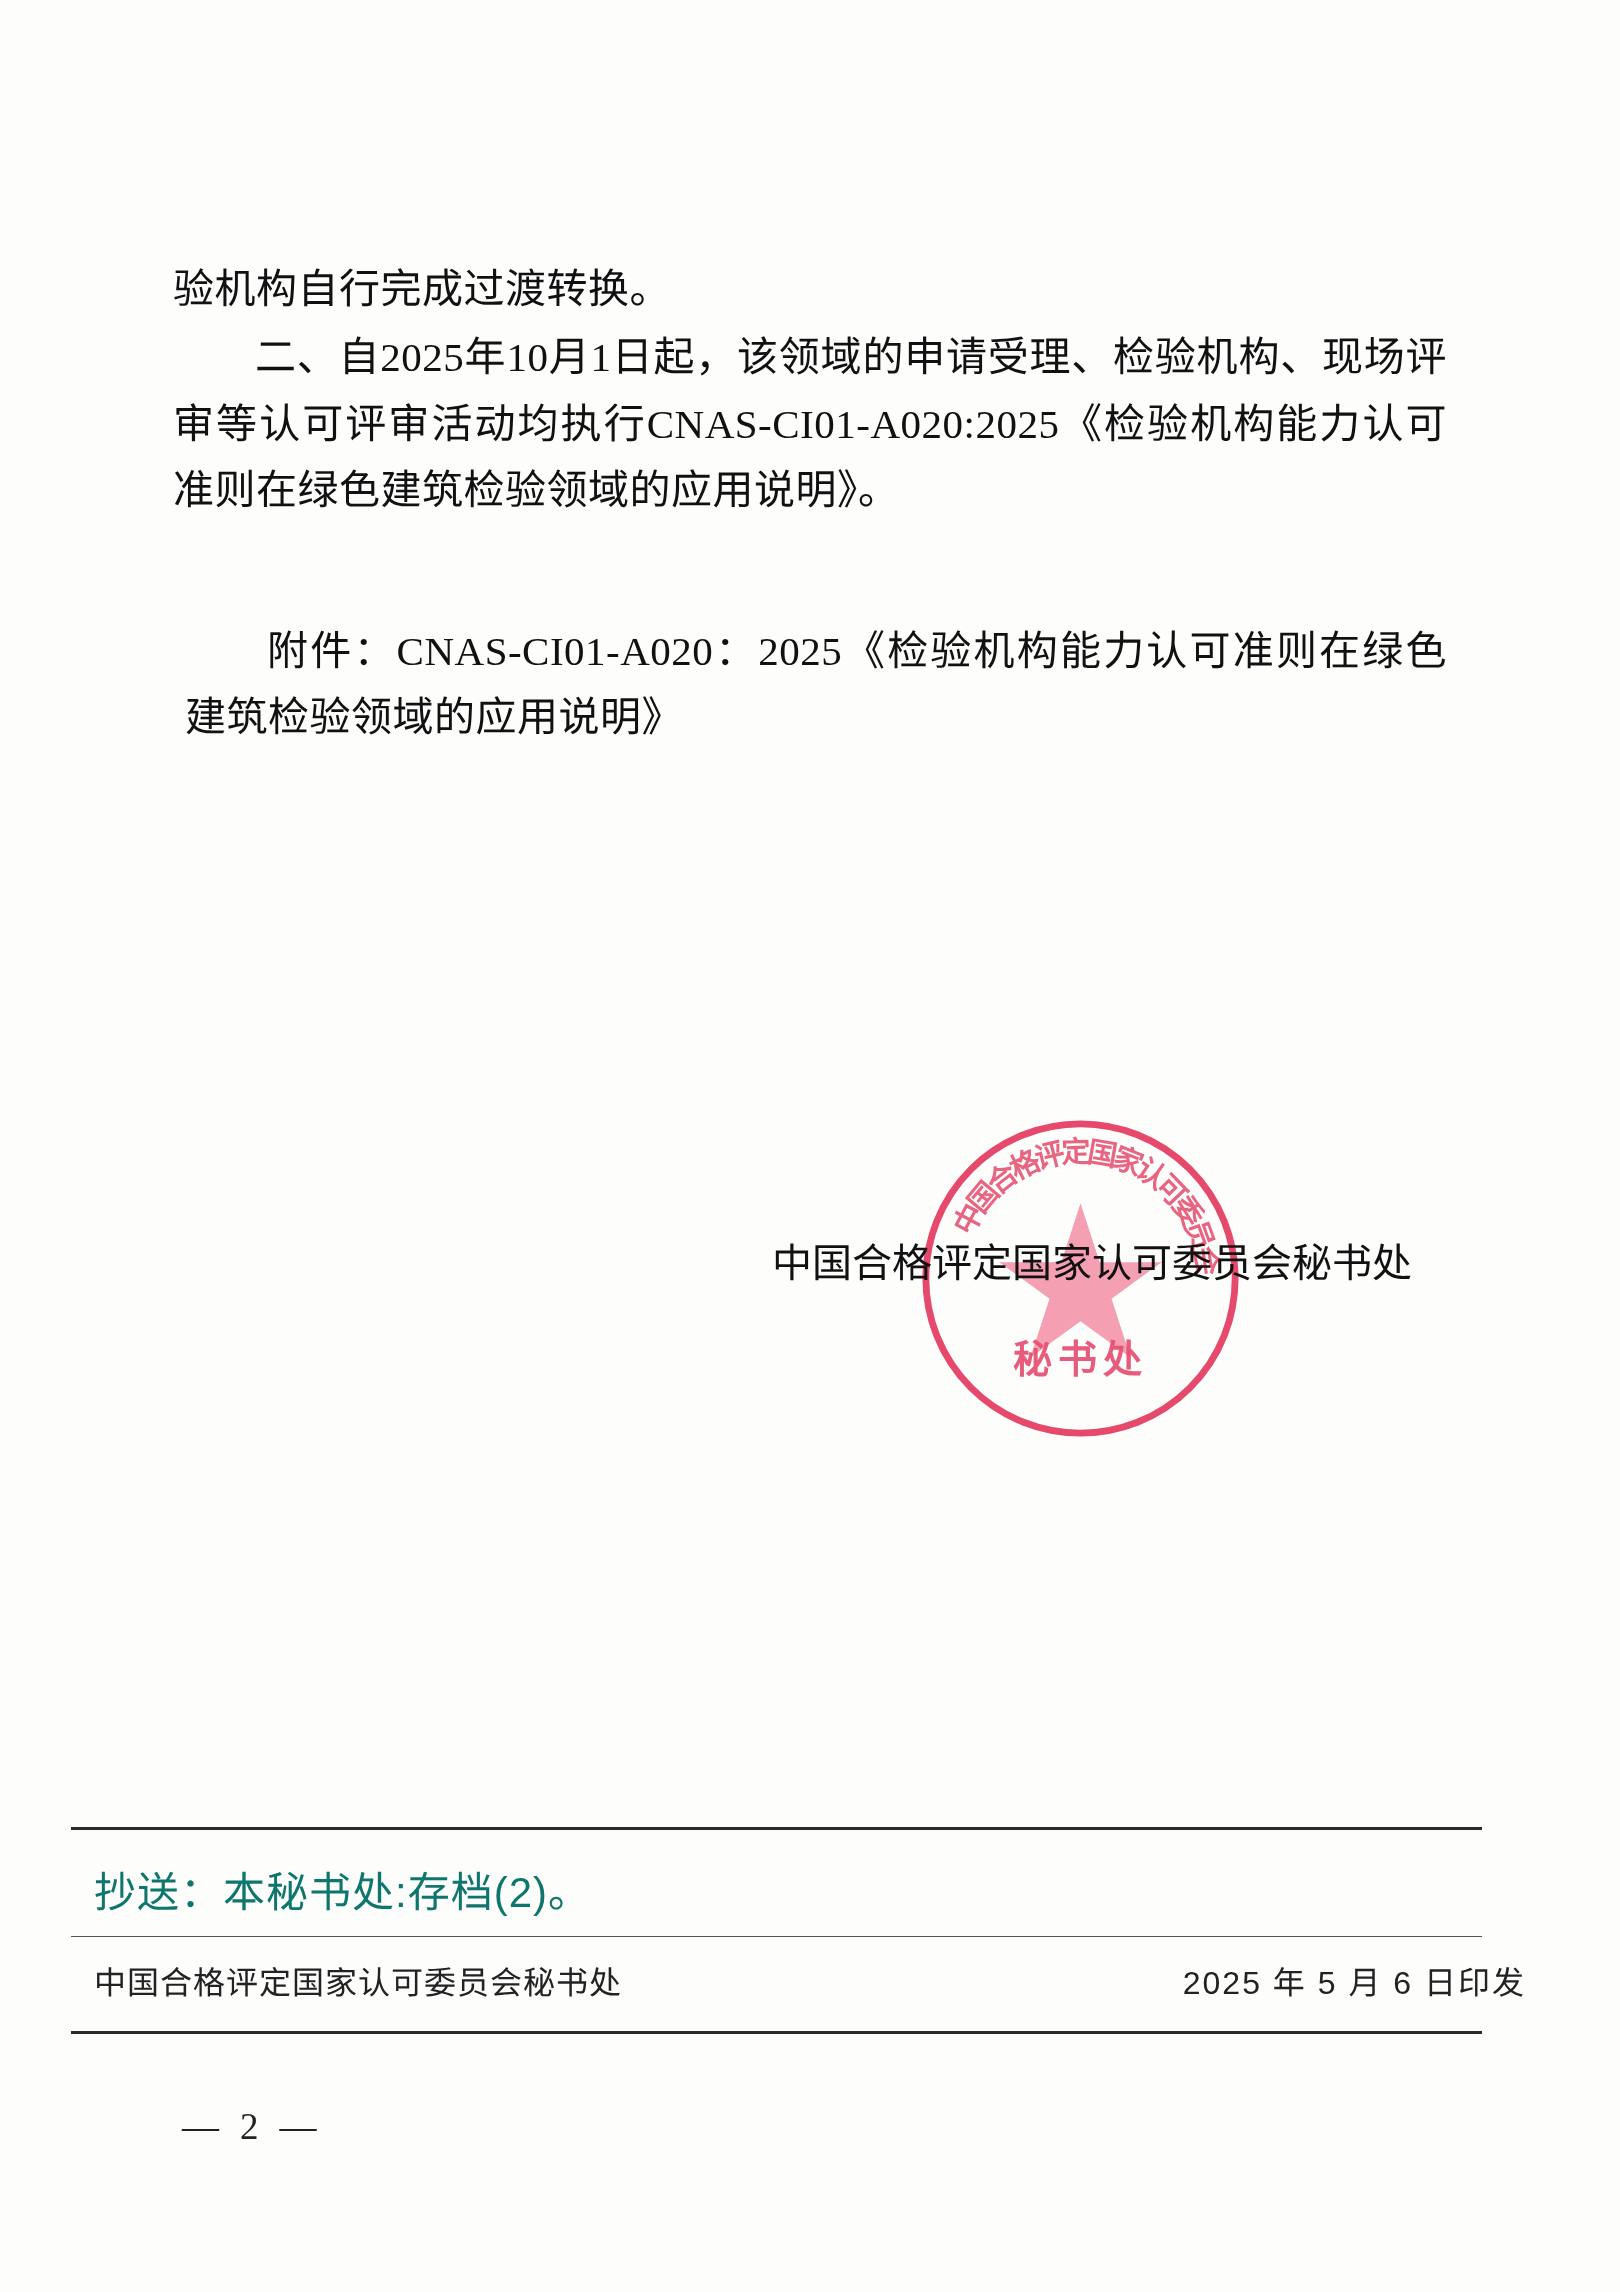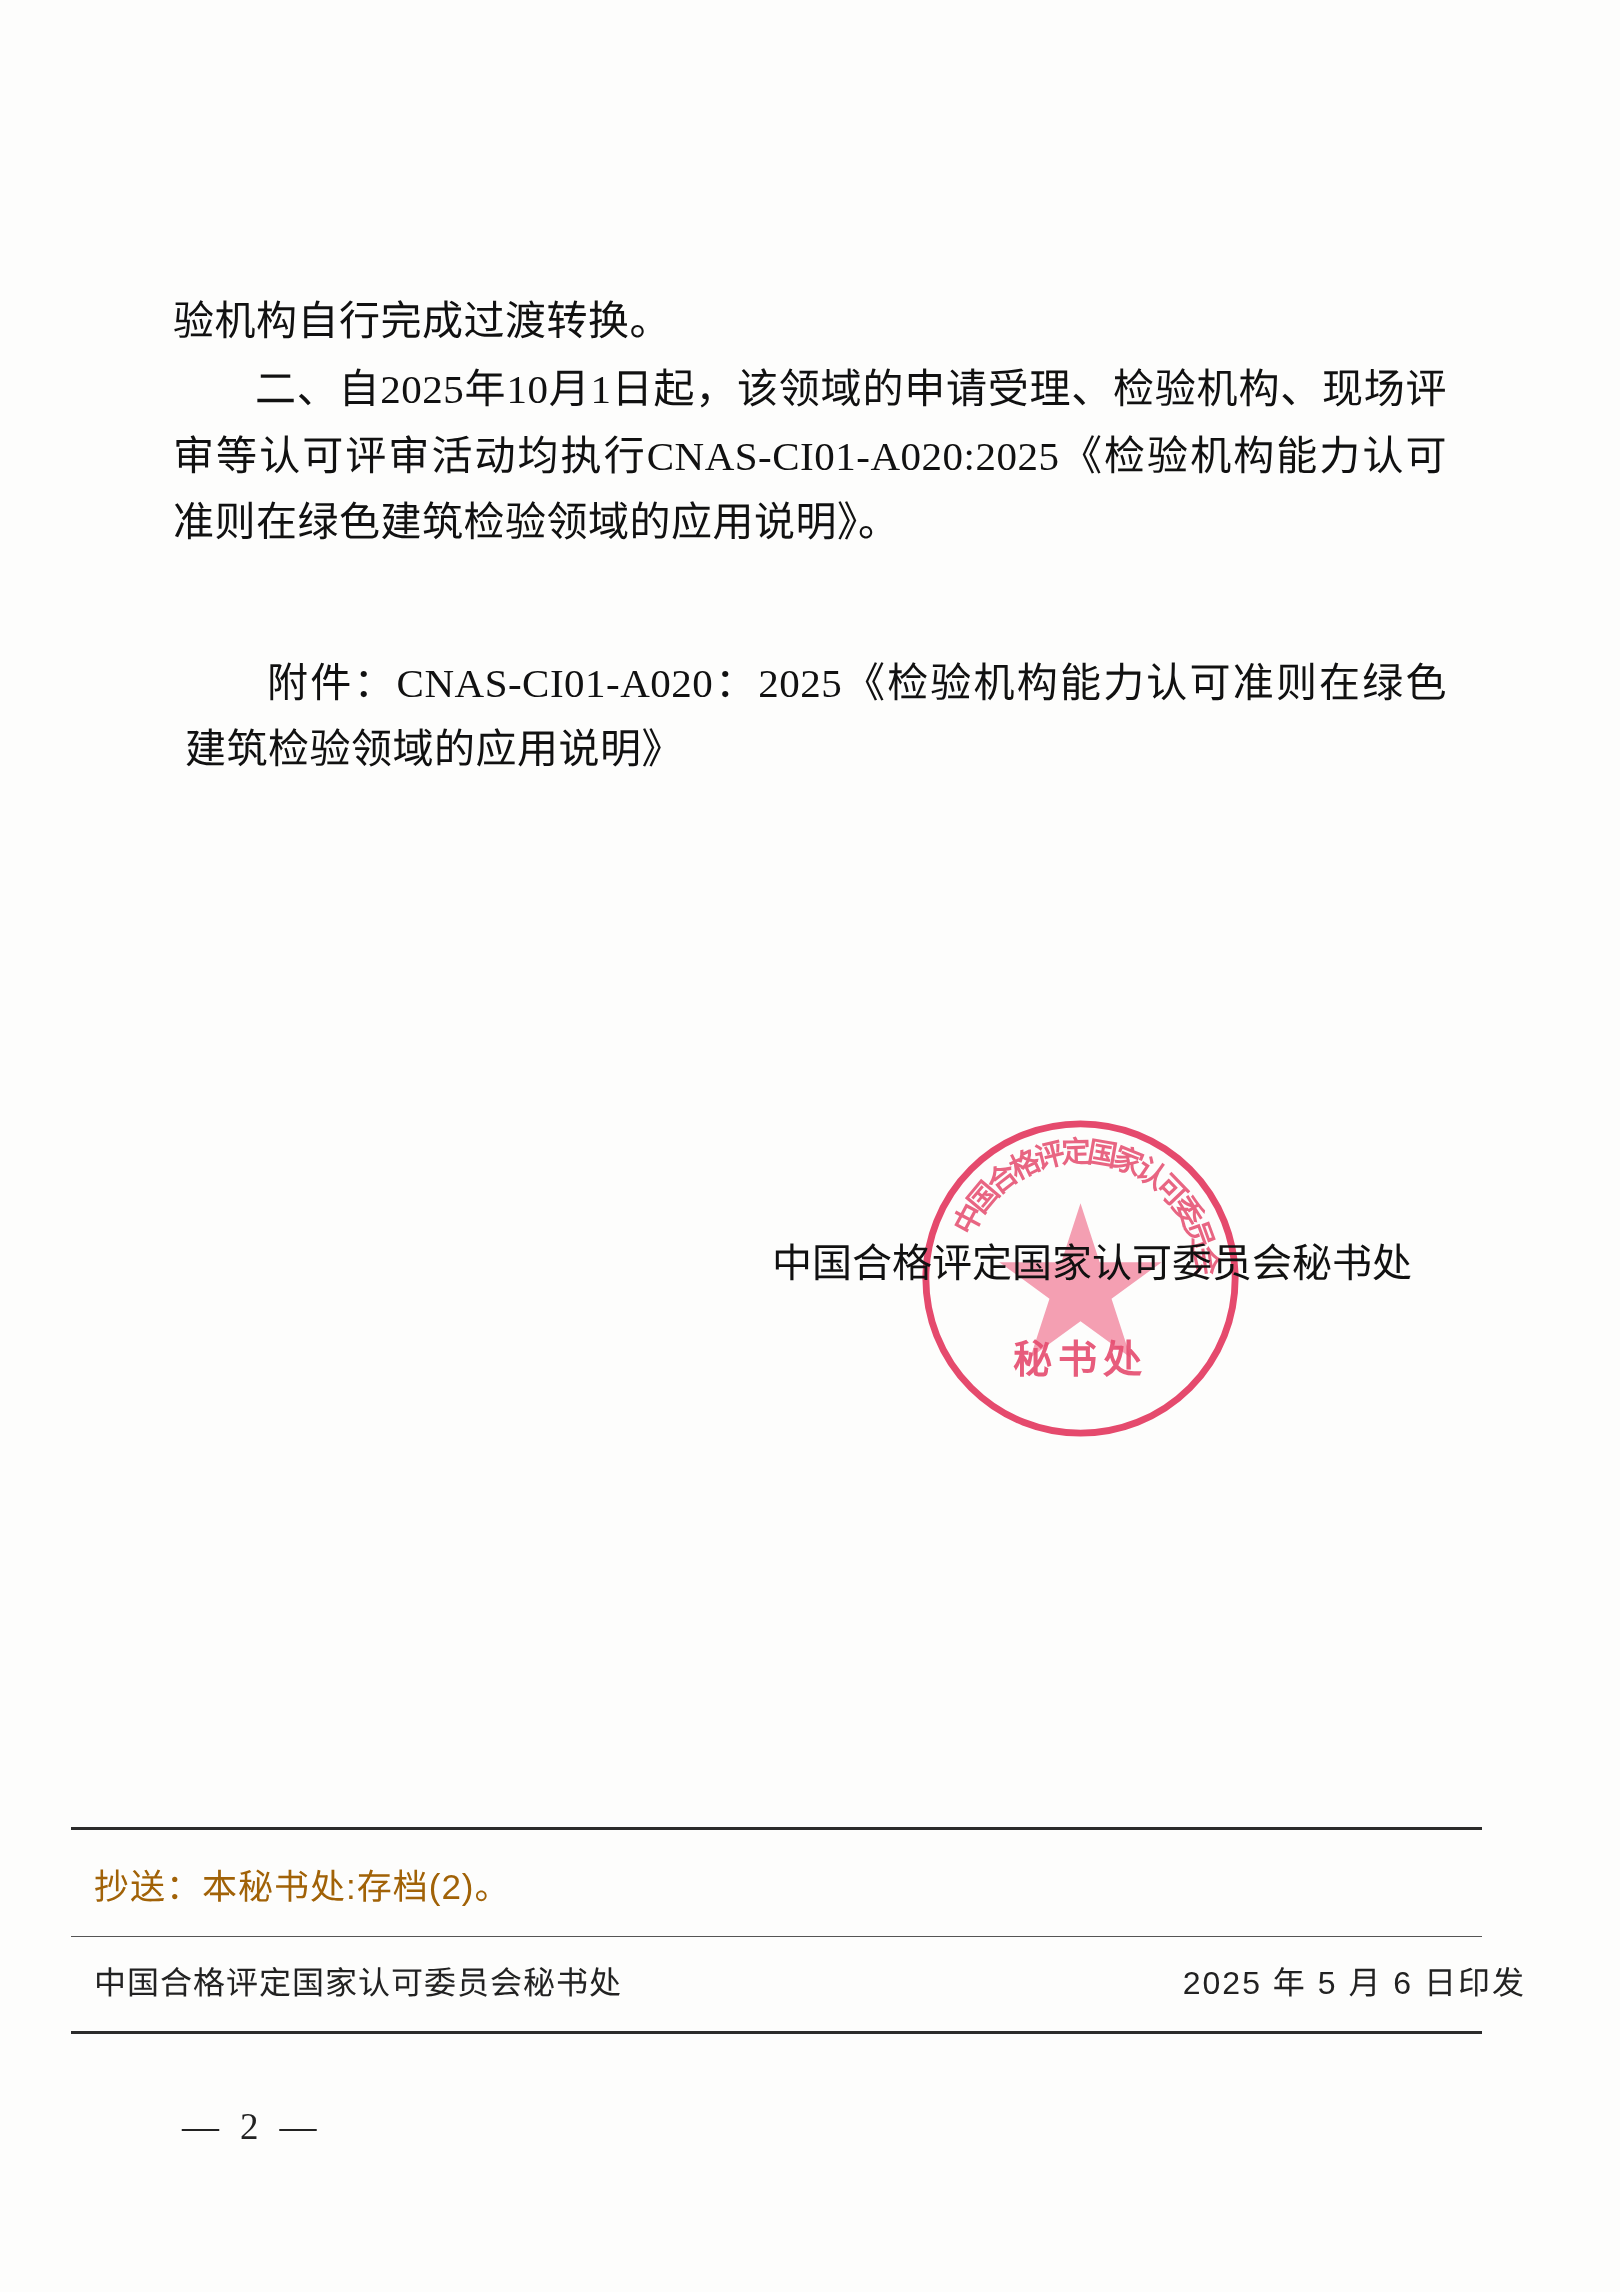--- a/index.html
+++ b/index.html
@@ -19,21 +19,21 @@
   .page {
     position: absolute;
     inset: 0;
     background: #fdfdfc;
   }
 
   
   .doc-body {
     position: absolute;
     left: 173px;
-    top: 288px;
+    top: 256px;
     width: 1274px;
   }
 
   .para {
     font-size: 41px;
     line-height: 1.62;
     letter-spacing: 0.5px;
     text-align: justify;
     margin: 0 0 2px 0;
     color: #111;
@@ -83,23 +83,23 @@
     background: #2b2b2b;
   }
   .rule-top    { top: 1827px; height: 2.9px; }
   .rule-mid    { top: 1936px; height: 1px; background:#555; }
   .rule-bottom { top: 2031px; height: 2.9px; }
 
   .footer-cc {
     position: absolute;
     left: 94px;
     top: 1858px;
-    font-size: 35px;
+    font-size: 42px;
     letter-spacing: 1px;
-    color: #a16207;
+    color: #0f766e;
     font-family: "Liberation Sans", sans-serif;
   }
   .footer-org {
     position: absolute;
     left: 94px;
     top: 1957px;
     font-size: 32px;
     letter-spacing: 1px;
     color: #222;
     font-family: "Liberation Sans", sans-serif;

